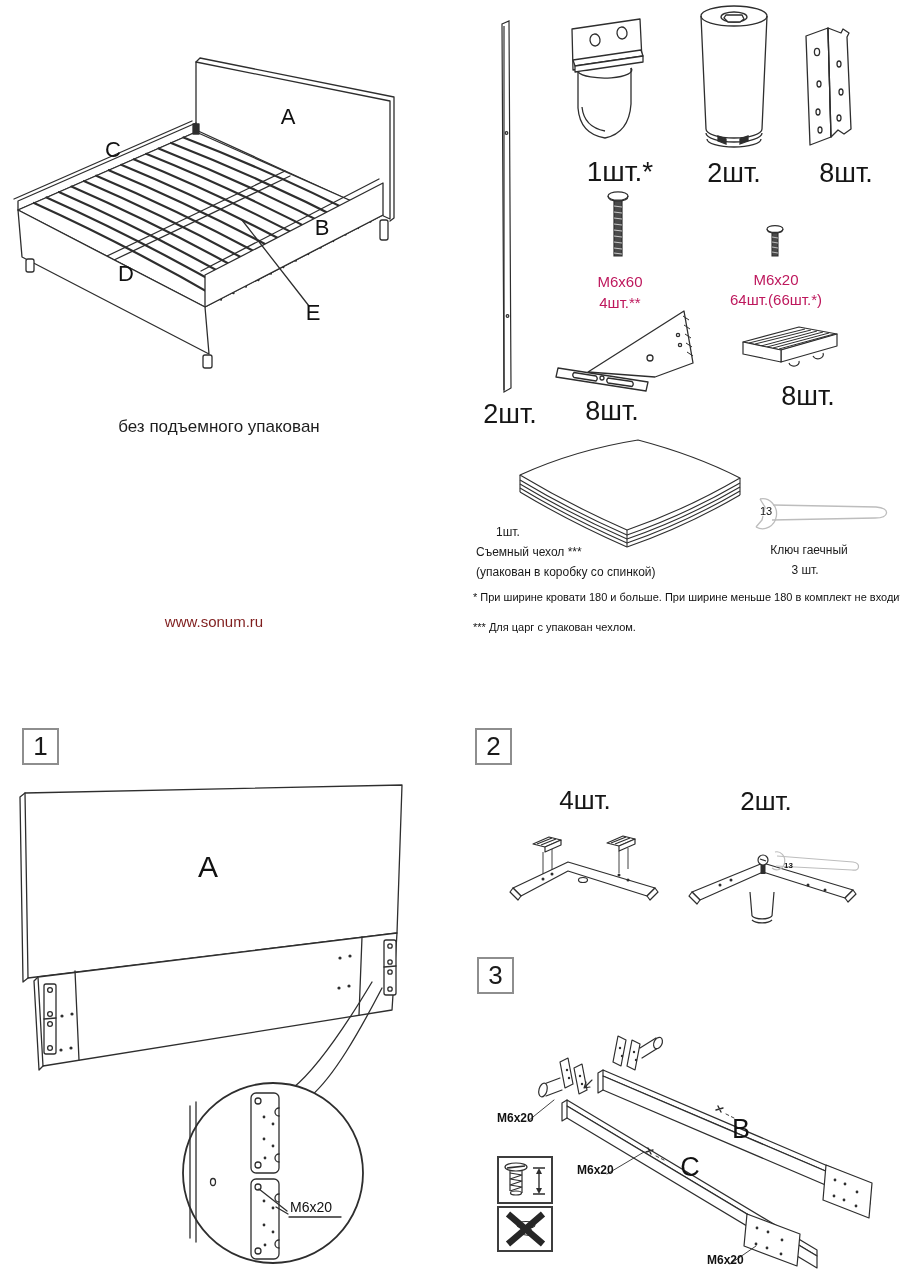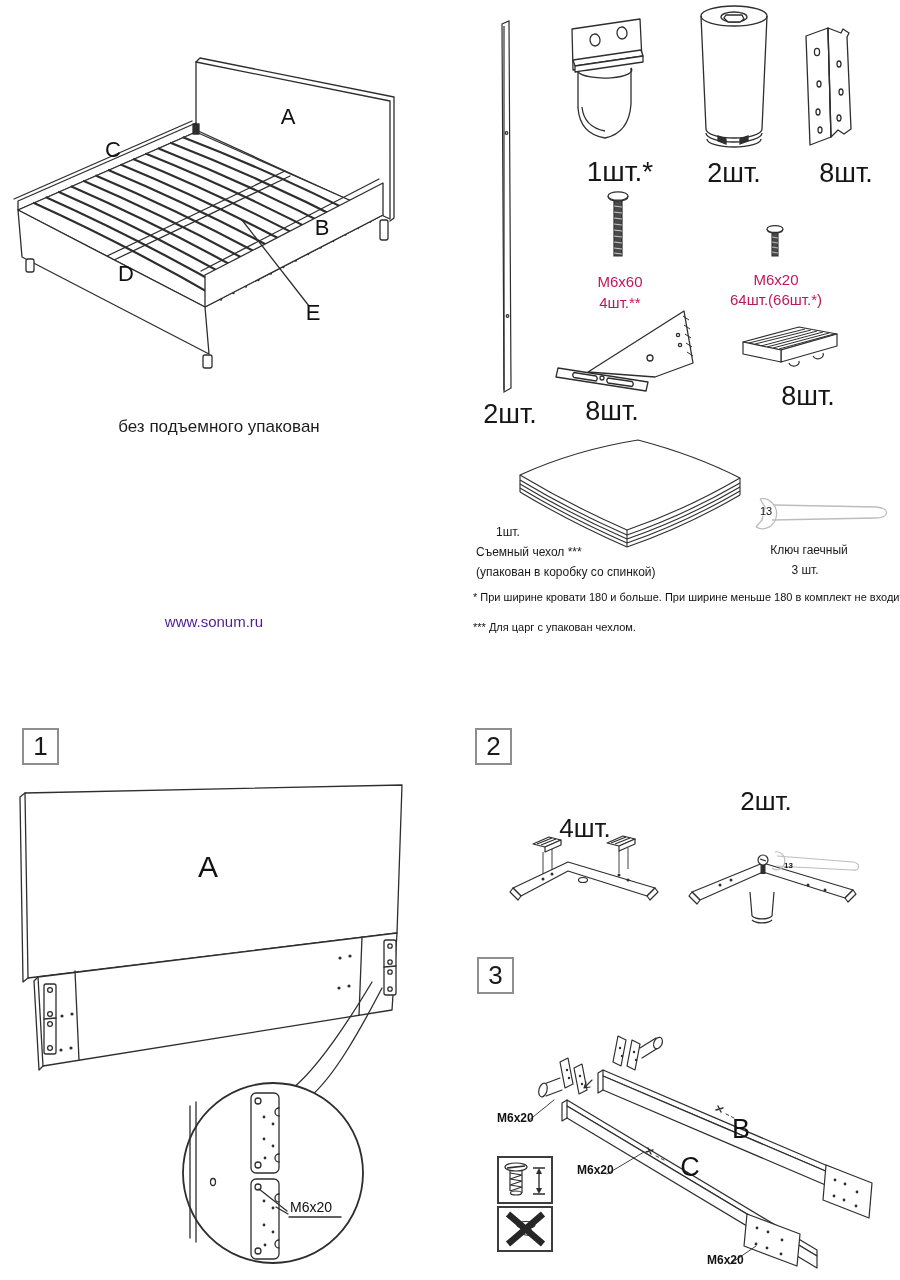--- a/index.html
+++ b/index.html
@@ -10,21 +10,21 @@
   .qty{font-size:27px;font-weight:400;color:#161616;}
   .qtysm{font-size:15px;font-weight:500;color:#be185d;}
   .letter{font-size:22px;font-weight:500;color:#111;}
   .biglet{font-size:30px;font-weight:500;color:#111;}
   .raillet{font-size:27px;font-weight:400;color:#111;}
   .cap{font-size:12px;font-weight:400;color:#1a1a1a;}
   .fn{font-size:11px;font-weight:500;color:#111;}
   .m6{font-size:12px;font-weight:600;color:#111;}
   .m6b{font-size:14px;font-weight:400;color:#111;}
   .title{font-size:17px;font-weight:400;color:#1e1e1e;}
-  .url{font-size:15px;font-weight:400;color:#4c1d95;}
+  .url{font-size:15px;font-weight:400;color:#7f1d1d;}
   .wsize{font-size:11px;font-weight:500;color:#111;}
   .wsizesm{font-size:8px;font-weight:600;color:#111;}
   .badge{position:absolute;width:33px;height:33px;border:2px solid #8e8e8e;background:#fff;
          display:flex;align-items:center;justify-content:center;
          font-size:26px;font-weight:400;color:#1a1a1a;}
   .wbox{position:absolute;width:52px;border:2.5px solid #3d3d3d;background:#fff;}
   svg{position:absolute;overflow:visible;}
   svg *{vector-effect:non-scaling-stroke;}
 </style>
 </head>
@@ -266,21 +266,21 @@
       <circle cx="265" cy="475" r="1.4"></circle>
     </g>
     <path d="M279,424 A4,4 0 0 0 279,432 M279,470 A4,4 0 0 0 279,478"></path>
 
     <path d="M259,419 L287,441 M276,437 L288,444 M289,447 L341,447"></path>
   </svg>
   <div class="t tc biglet" style="left:208px;top:850px">A</div>
   <div class="t m6b" style="left:290px;top:1199px">M6x20</div>
 
   <div class="badge" style="left:475px;top:728px">2</div>
-  <div class="t tc qty" style="left:585px;top:814px;font-size:26px">4шт.</div>
+  <div class="t tc qty" style="left:585px;top:786px;font-size:26px">4шт.</div>
   <div class="t tc qty" style="left:766px;top:787px;font-size:26px">2шт.</div>
 
   <svg style="left:495px;top:822px" width="175" height="100" viewBox="0 0 175 100" fill="none" stroke="#2e2e2e" stroke-width="1.2" stroke-linejoin="round">
 
     <path d="M38,22 L54,15 L66,18 L50,25 Z" fill="#fff"></path>
     <path d="M42,22 L57,16 M46,23 L61,17"></path>
     <path d="M50,25 L66,18 L66,23 L50,30 Z" fill="#fff"></path>
     <path d="M112,21 L128,14 L140,17 L124,24 Z" fill="#fff"></path>
     <path d="M116,21 L131,15 M120,22 L135,16"></path>
     <path d="M124,24 L140,17 L140,22 L124,29 Z" fill="#fff"></path>

